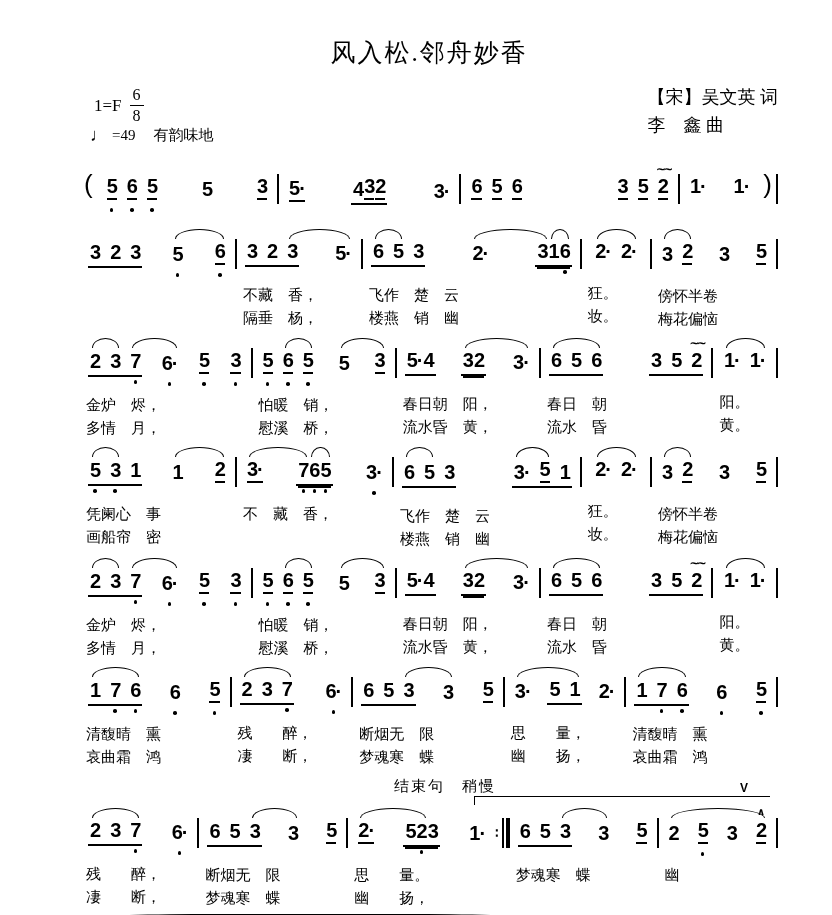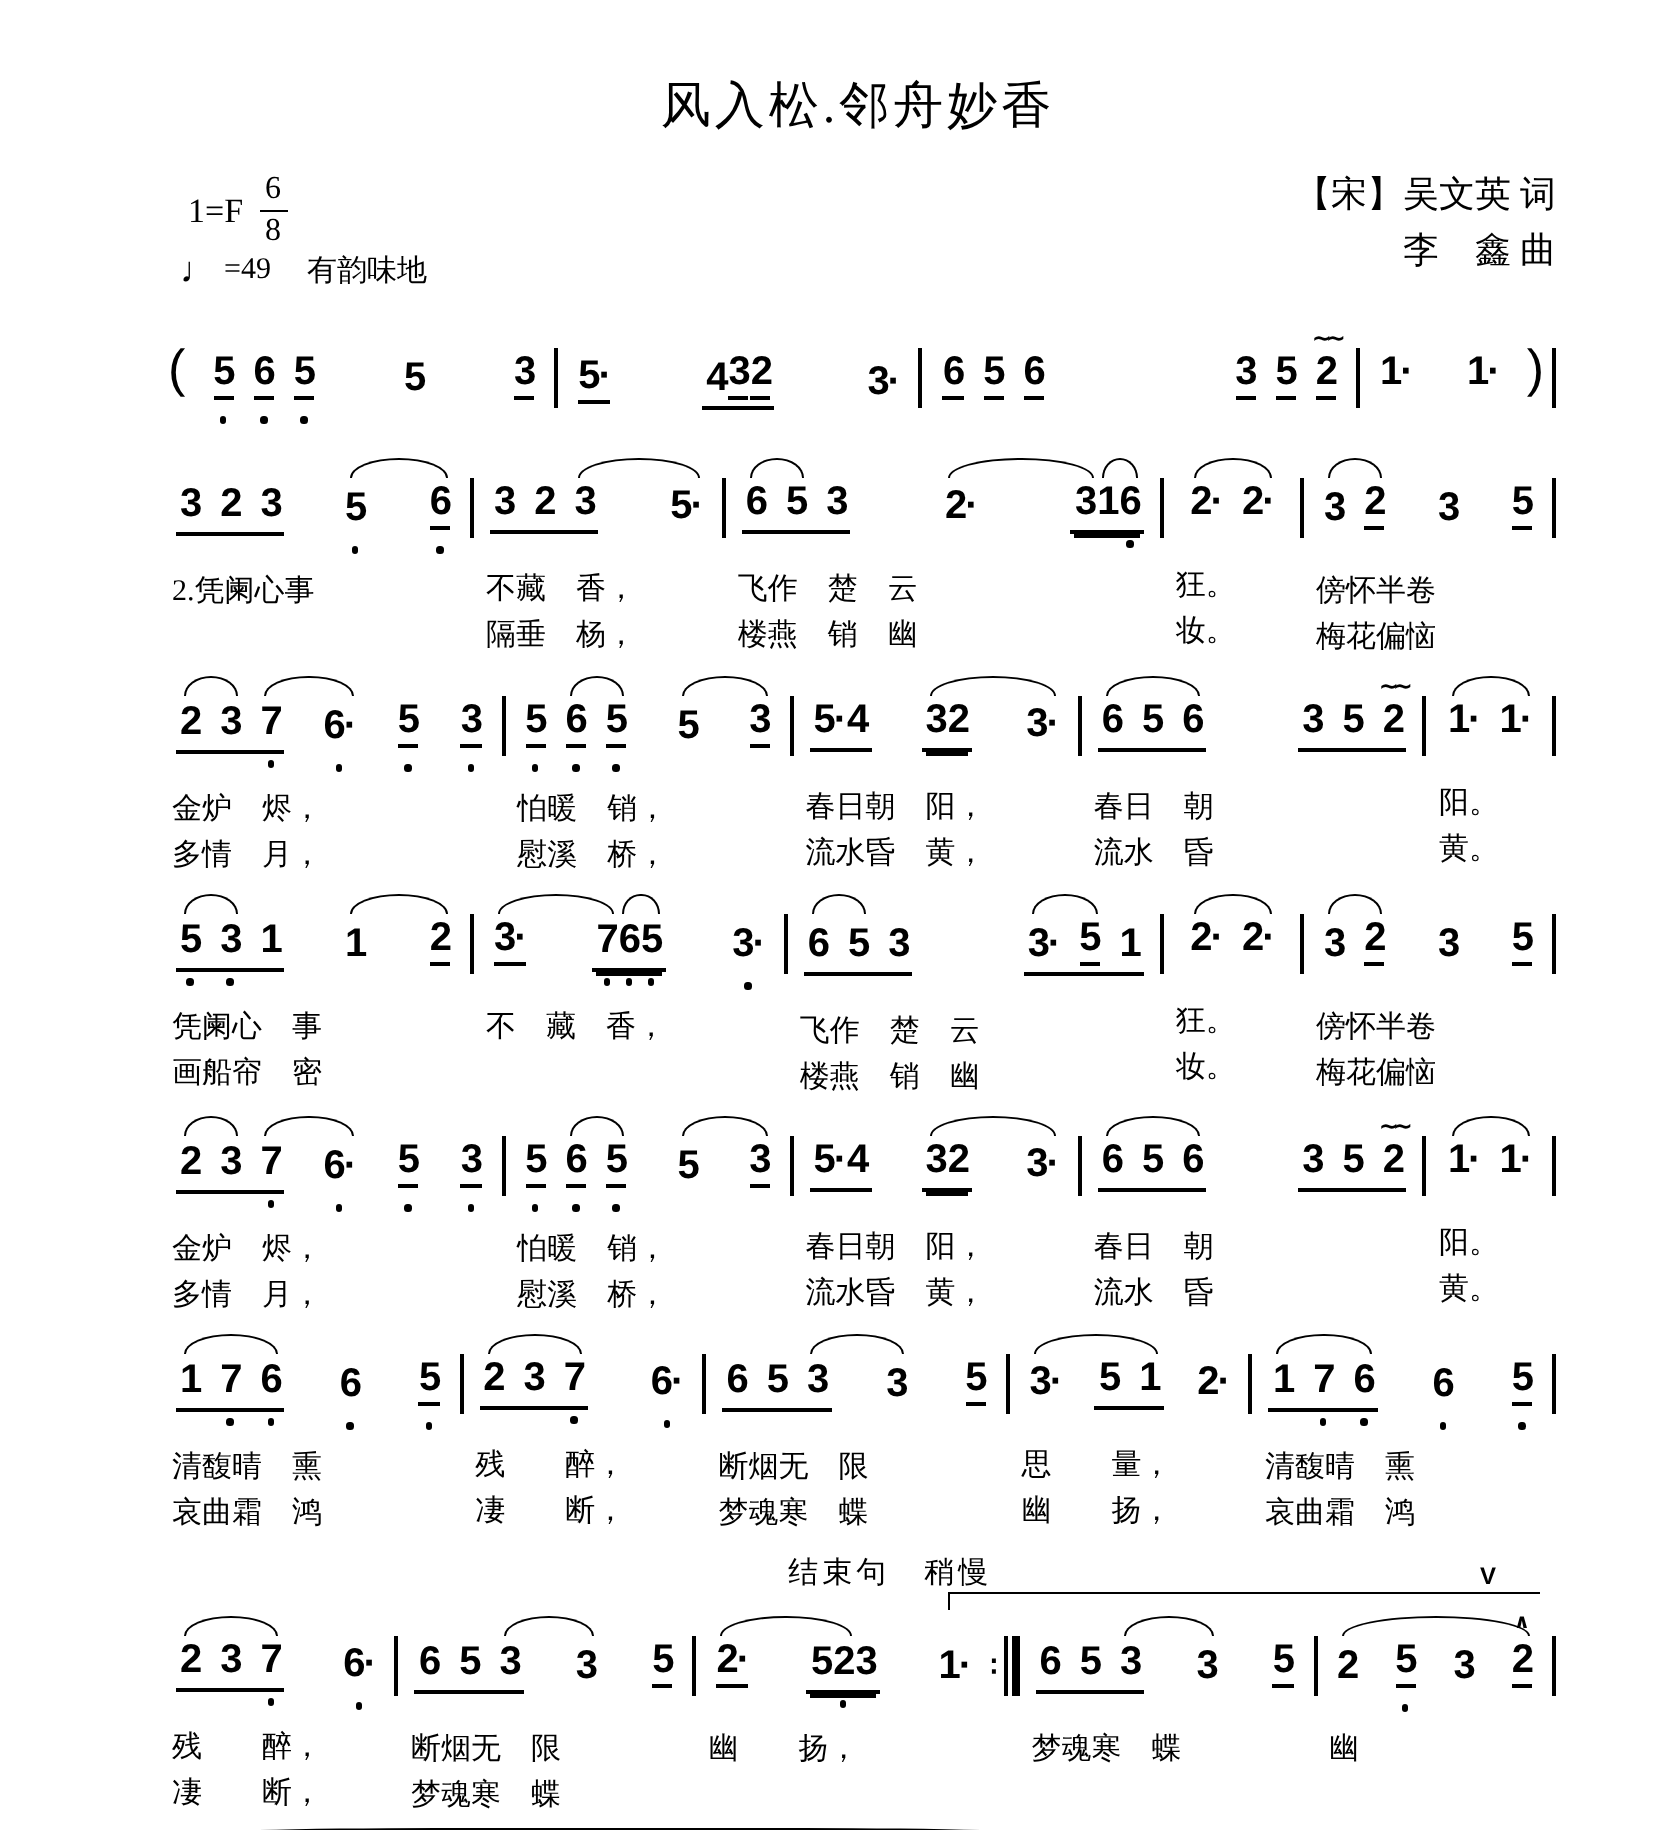--- a/index.html
+++ b/index.html
@@ -7,21 +7,21 @@
         padding:26px 54px 10px 80px;position:relative;overflow:hidden;
         font-family:"Liberation Serif",serif;color:#000;}
   .title{text-align:center;font:500 25px "Liberation Serif",serif;margin:10px 0 14px 0;letter-spacing:2px;}
   .meta-area{position:relative;height:78px;}
   .keytime{position:absolute;left:14px;top:4px;font:17px "Liberation Serif",serif;display:flex;align-items:center;gap:8px;}
   .ts{display:inline-flex;flex-direction:column;align-items:center;line-height:1;font-size:16px;}
   .ts .tsl{width:14px;border-top:1.5px solid #000;margin:2px 0;}
   .tempo-line{position:absolute;left:10px;top:42px;font:15px "Liberation Serif",serif;display:flex;align-items:center;gap:4px;}
   .tempo-line .qn{font-size:18px;}
   .tempo-line .expr{margin-left:14px;font-size:15px;}
-  .credits{position:absolute;right:0;top:0;text-align:right;font:18px "Liberation Serif",serif;line-height:28px;}
+  .credits{position:absolute;right:0;top:0;text-align:left;font:18px "Liberation Serif",serif;line-height:28px;}
   
   .system{position:relative;margin-bottom:4px;}
   .system.spaced{margin-top:36px;}
   .notes-row{display:flex;align-items:flex-start;}
   .measure{flex:1 1 0;min-width:0;}
   .nline{position:relative;display:flex;align-items:flex-end;padding:15px 8px 0 8px;margin-bottom:17px;}
   .grp{display:flex;align-items:flex-end;gap:10px;padding:0 2px 3px 2px;}
   .grp.tight{gap:1px;}
   .grp.u1{border-bottom:2px solid #000;}
   .grp.u2{border-bottom:2px solid #000;box-shadow:0 4px 0 -2px #000;}
@@ -212,21 +212,20 @@
               <span class="grp">
                 <span class="note nu1">
                   <span class="dg">6</span>
                   <span class="ld">
                     <i></i>
                   </span>
                 </span>
               </span>
               <span class="arc" style="left: 94.5312px; width: 47.4062px;"></span>
             </div>
-            <div class="lyr">2.凭阑心事</div>
           </div>
           <span class="bar"></span>
           <div class="measure" style="flex-grow: 4;">
             <div class="nline" style="justify-content: space-between;">
               <span class="grp u1">
                 <span class="note">
                   <span class="dg">3</span>
                 </span>
                 <span class="note">
                   <span class="dg">2</span>
@@ -1072,20 +1071,21 @@
                   <span class="dg">3</span>
                 </span>
               </span>
               <span class="grp">
                 <span class="note">
                   <span class="dg">1·</span>
                 </span>
               </span>
               <span class="arc" style="left: 12px; width: 63.4688px;"></span>
             </div>
+            <div class="lyr">思　　量。</div>
             <div class="lyr">幽　　扬，</div>
           </div>
           <span class="repwrap">
             <span class="rdots">∶</span>
             <span class="bar"></span>
             <span class="bar thick"></span>
           </span>
           <div class="measure" style="flex-grow: 5;">
             <div class="nline" style="justify-content: space-between;">
               <span class="grp u1">

